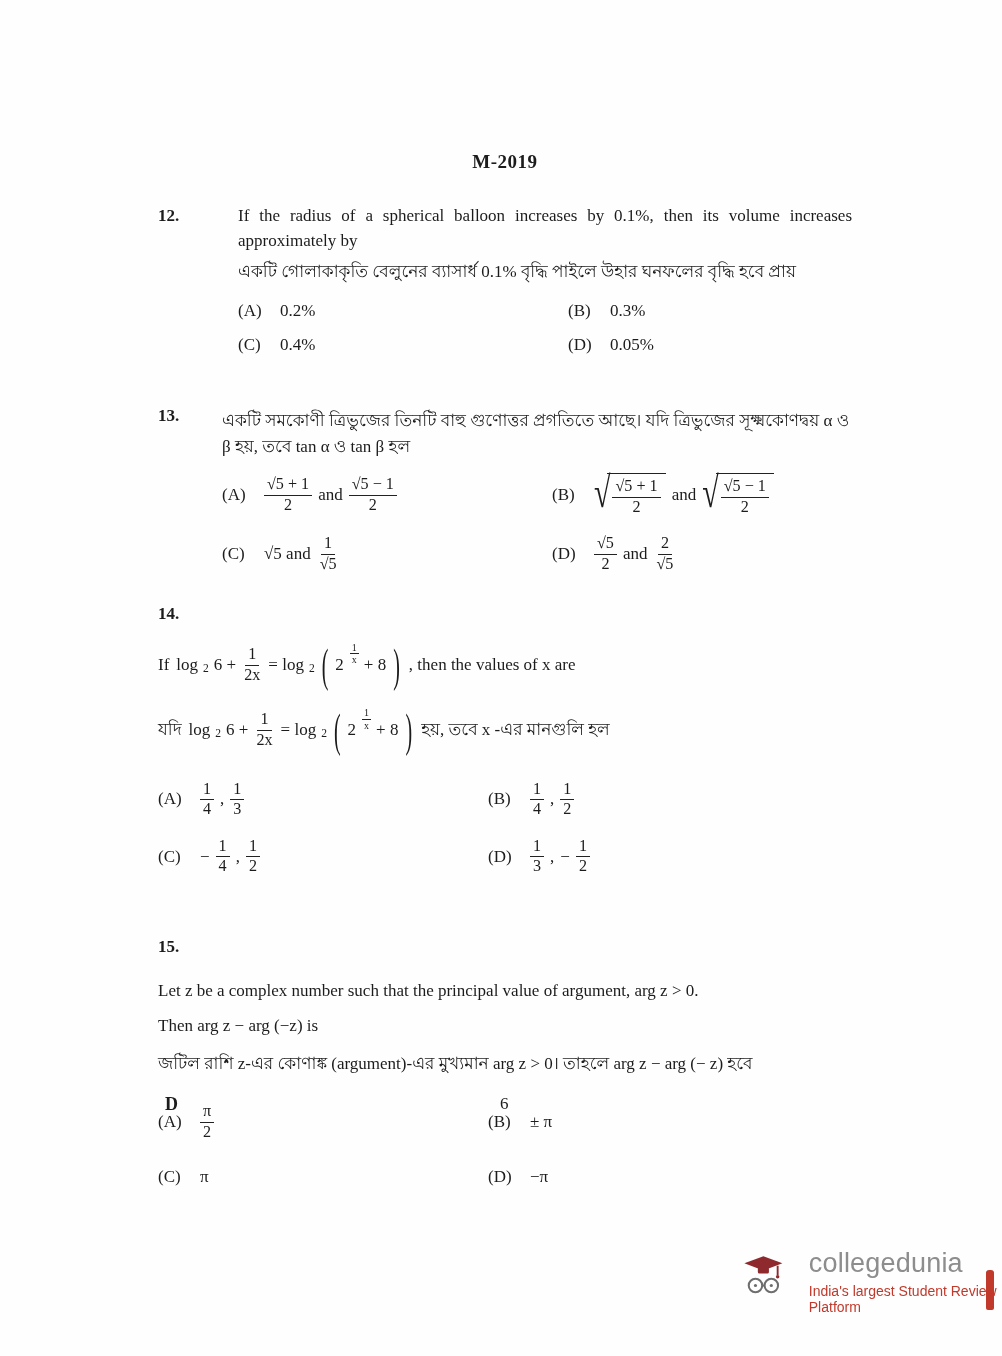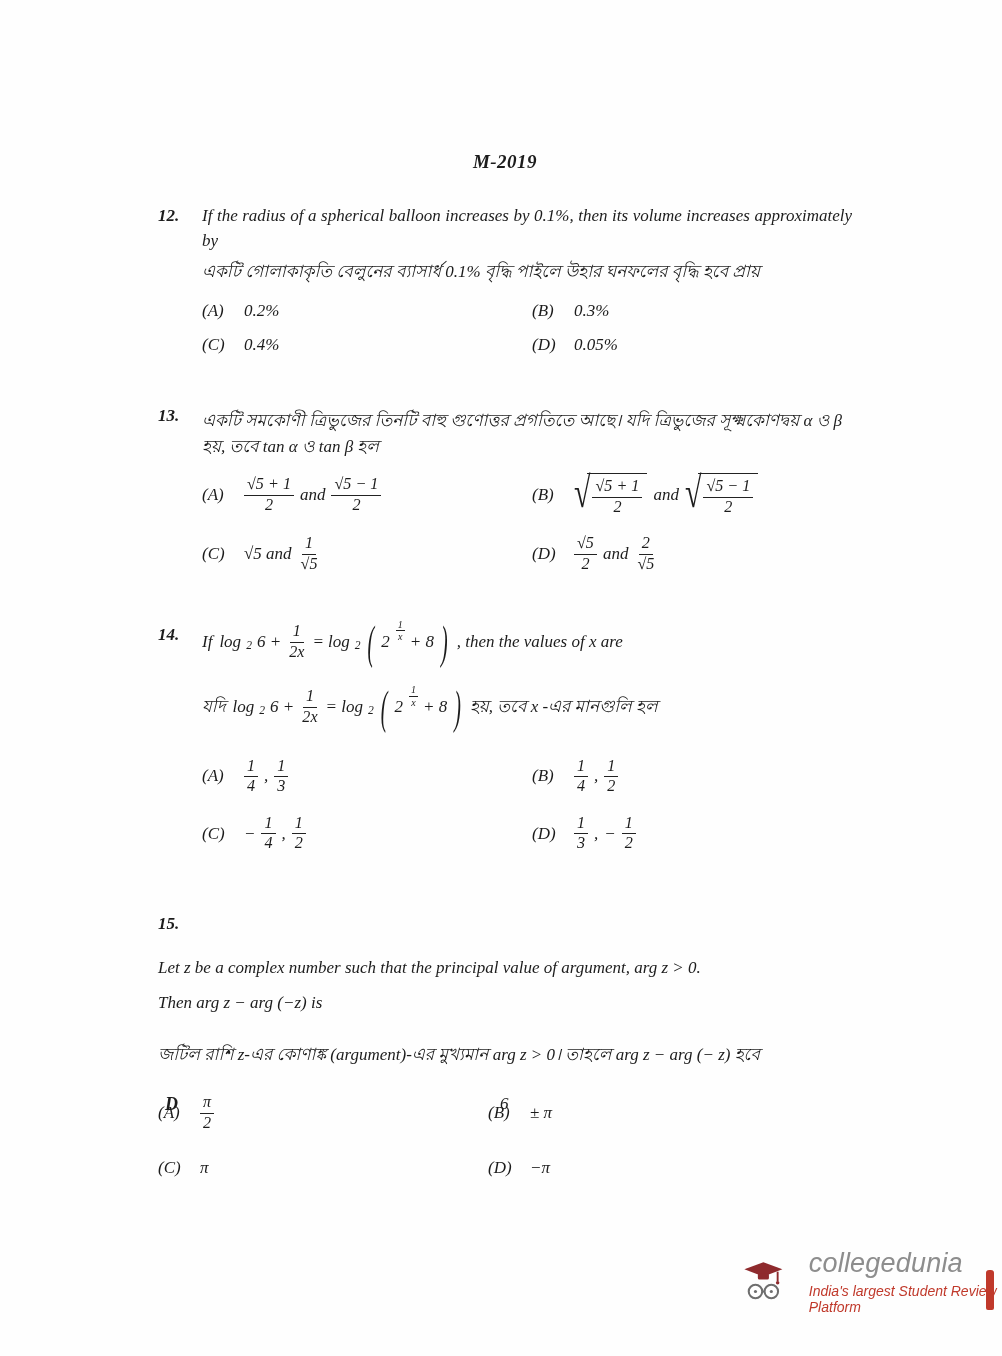--- a/index.html
+++ b/index.html
@@ -1,26 +1,26 @@
 <!DOCTYPE html>
 <html><head>
 <meta charset="utf-8">
 <style>
   * { margin:0; padding:0; box-sizing:border-box; }
   html,body { background:#ffffff; }
   .paper {
     position:relative; width:1002px; height:1356px; background:#fefefe;
-    font-family:"Liberation Serif","DejaVu Serif",serif; color:#1c1c1c; overflow:hidden;font-style:italic;
+    font-family:"Liberation Serif","DejaVu Serif",serif; color:#1c1c1c; overflow:hidden;
   }
   .content { position:absolute; left:158px; top:148px; width:694px; font-size:17px; line-height:1.5; }
   .title { text-align:center; font-weight:bold; font-size:19px; letter-spacing:.5px; }
   .question { display:flex; }
-  .q12 { margin-top:26px; }
-  .q13 { margin-top:46px; }
-  .q14 { margin-top:49px; }
+  .q12 { margin-top:26px;gap:36px; }
+  .q13 { margin-top:46px;gap:20px; }
+  .q14 { margin-top:28px;flex-direction:column; }
   .q15 { margin-top:58px;flex-direction:column; }
   .qnum { flex:0 0 44px; font-weight:bold; }
   .qbody { flex:1; }
   .jtext { text-align:justify; }
   .bn { margin-top:5px; }
   .opts { display:grid; grid-template-columns:330px 1fr; margin-top:14px; }
   .gap8  { row-gap:8px; }
   .gap16 { row-gap:18px; }
   .gap18 { row-gap:18px; }
   .gap22 { row-gap:22px; }
@@ -39,21 +39,21 @@
   .eqline { display:flex; align-items:center; gap:7px; flex-wrap:wrap; }
   .sub { font-size:.68em; transform:translateY(4px); display:inline-block; }
   .supfrac { display:inline-flex; flex-direction:column; align-items:center; font-size:10px; line-height:1.15; transform:translateY(-11px); margin-left:1px; }
   .supfrac .fnum { border-bottom:1px solid #222; padding:0 2px; }
   .bigparen { display:inline-block; font-size:20px; font-weight:300; transform:scaleY(2.3); margin:0 2px; }
   .eqgroup { display:inline-flex; align-items:center; gap:5px; }
   
   .footer-d { position:absolute; left:165px; top:1094px; font-weight:bold; font-size:18px; }
   .footer-page { position:absolute; left:500px; top:1094px; font-size:17px; }
   
-  .logo { position:absolute; left:742px; top:1248px; display:flex; align-items:center; gap:24px;
+  .logo { position:absolute; left:742px; top:1248px; display:flex; gap:24px;
           font-family:"Liberation Sans","DejaVu Sans",sans-serif; }
   .logo-text { color:#8d8d8d; font-size:27px; font-weight:400; letter-spacing:.2px; }
   .logo-tagline { color:#c0392b; font-size:14px; margin-top:4px; }
   .red-marker { position:absolute; left:986px; top:1270px; width:8px; height:40px; background:#c0392b; border-radius:3px 3px 2px 2px; }
 </style>
 </head>
 <body>
 
 <div class="paper">
   <div class="content">
@@ -267,21 +267,21 @@
           </div>
         </div>
       </div>
     </div>
 
     <div class="question q15">
       <span class="qnum">15.</span>
       <div class="qbody">
         <p>Let z be a complex number such that the principal value of argument, arg z &gt; 0.</p>
         <p style="margin-top:10px">Then arg z − arg (−z) is</p>
-        <p class="bn" style="margin-top:26px">জটিল রাশি z-এর কোণাঙ্ক (argument)-এর মুখ্যমান arg z &gt; 0। তাহলে arg z − arg (− z) হবে</p>
+        <p class="bn" style="margin-top:12px">জটিল রাশি z-এর কোণাঙ্ক (argument)-এর মুখ্যমান arg z &gt; 0। তাহলে arg z − arg (− z) হবে</p>
         <div class="opts gap22" style="margin-top:26px">
           <div class="opt">
             <span class="optlabel">(A)</span>
             <span class="frac">
               <span class="fnum">π</span>
               <span class="fden">2</span>
             </span>
           </div>
           <div class="opt">
             <span class="optlabel">(B)</span>

